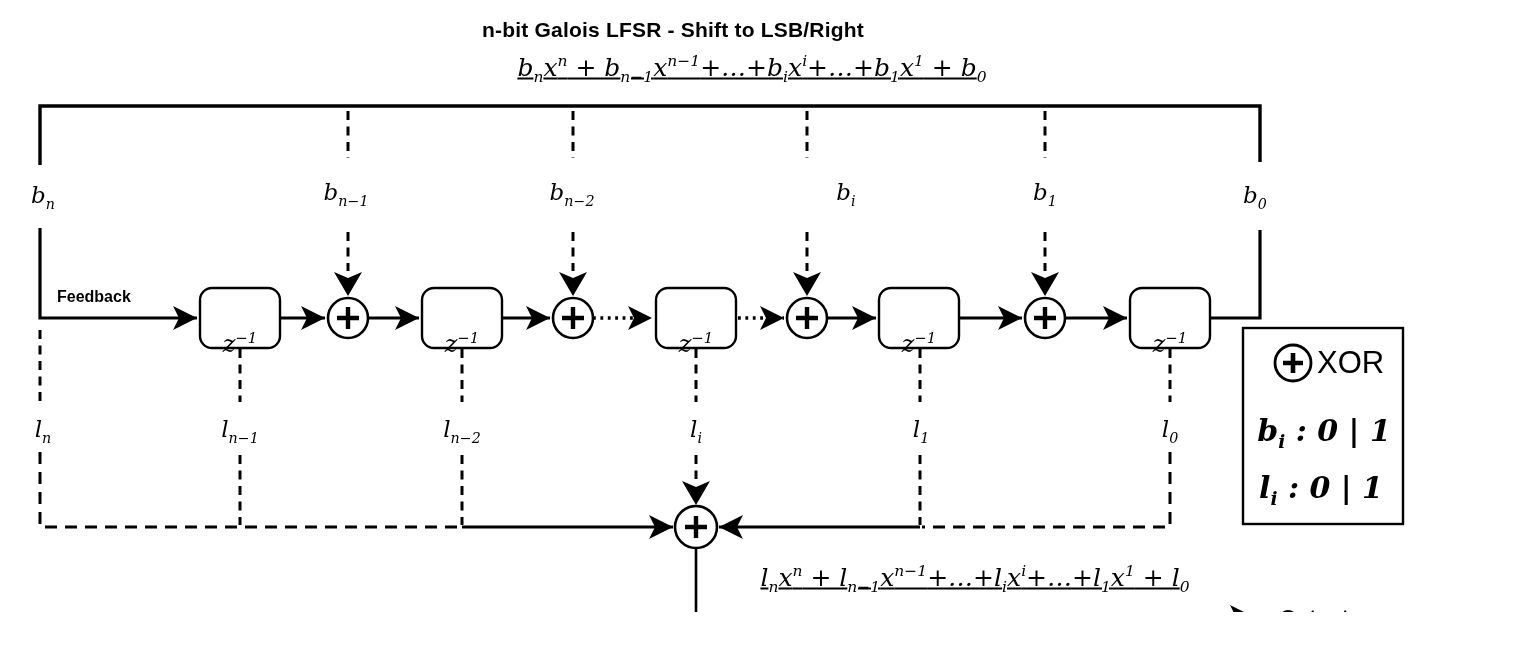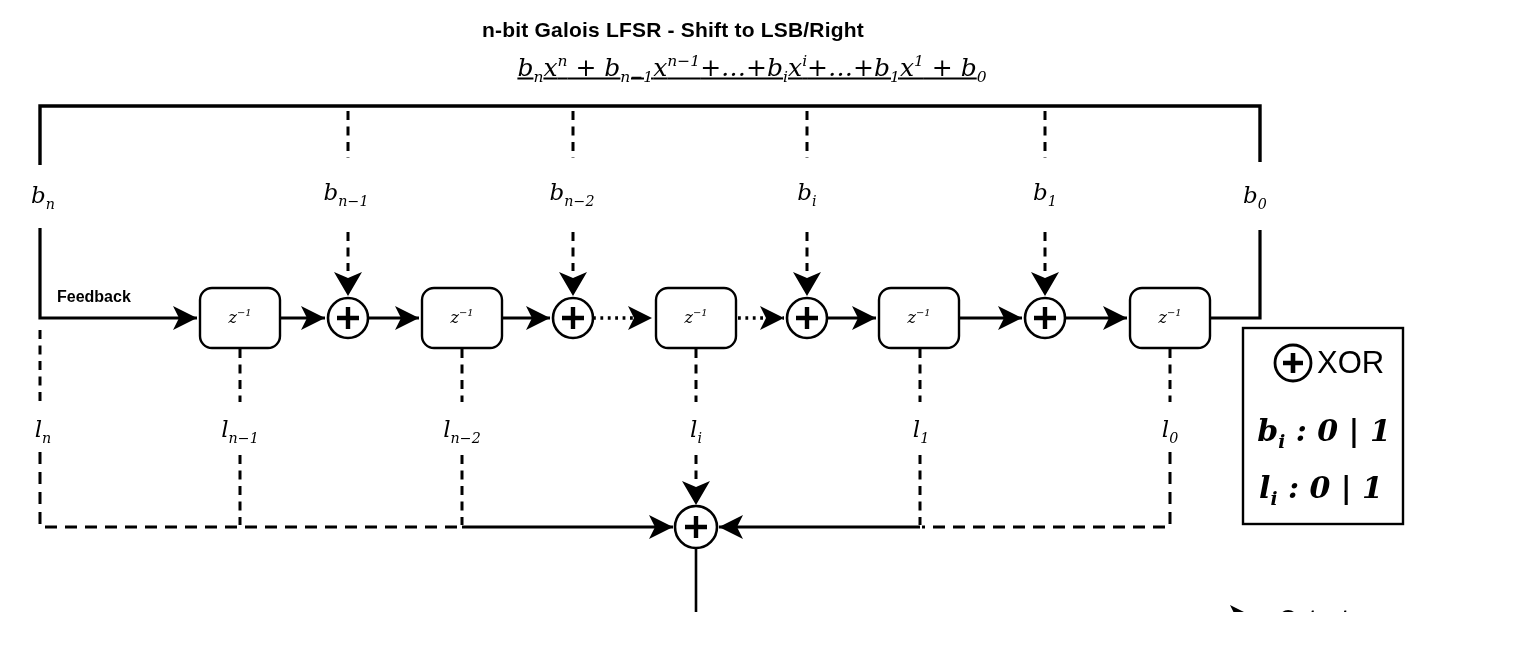--- a/index.html
+++ b/index.html
@@ -4,21 +4,21 @@
 <style>
   html,body{margin:0;padding:0;background:#ffffff;}
   #stage{position:relative;width:1516px;height:612px;background:#ffffff;overflow:hidden;
          font-family:"DejaVu Serif", serif;color:#000;}
   #diagram-svg{position:absolute;left:0;top:0;}
   .lbl{position:absolute;transform:translate(-50%,-50%);white-space:nowrap;
        font-family:"DejaVu Serif", serif;font-style:italic;font-size:23px;color:#000;}
   .lbl sub{font-size:0.62em;line-height:0;font-style:italic;}
   .lbl sup{font-size:0.62em;line-height:0;font-style:italic;}
   .formula{font-size:25px;text-decoration:underline;}
-  .reg-label{font-size:16px;}
+  .reg-label{font-size:24px;margin-top:27px;}
   .sans{font-family:"Liberation Sans", sans-serif;font-style:normal;}
   .title{font-weight:bold;font-size:21px;letter-spacing:0.2px;}
   .io-label{font-weight:bold;font-size:16px;transform:translate(0,-50%);}
   .legend-math{font-size:30px;font-weight:bold;}
   .legend-xor{font-size:31px;transform:translate(0,-50%);}
 </style>
 </head>
 <body>
 
 <div id="stage">
@@ -127,38 +127,39 @@
     </g>
   </svg>
 
   <div class="lbl sans title" style="left:673px;top:30px">n-bit Galois LFSR - Shift to LSB/Right</div>
 
   <div class="lbl formula" style="left:752px;top:67px">b<sub>n</sub>x<sup>n</sup> + b<sub>n−1</sub>x<sup>n−1</sup>+…+b<sub>i</sub>x<sup>i</sup>+…+b<sub>1</sub>x<sup>1</sup> + b<sub>0</sub></div>
 
   <div class="lbl" style="left:43px;top:195px">b<sub>n</sub></div>
   <div class="lbl" style="left:346px;top:192px">b<sub>n−1</sub></div>
   <div class="lbl" style="left:572px;top:192px">b<sub>n−2</sub></div>
-  <div class="lbl" style="left:807px;top:192px">b<sub>i</sub></div>
+  <div class="lbl" style="left:846px;top:192px">b<sub>i</sub></div>
   <div class="lbl" style="left:1045px;top:192px">b<sub>1</sub></div>
   <div class="lbl" style="left:1255px;top:195px">b<sub>0</sub></div>
 
   <div class="lbl sans io-label" style="left:57px;top:297px">Feedback</div>
 
   <div class="lbl reg-label" style="left:240px;top:317px">z<sup>−1</sup></div>
   <div class="lbl reg-label" style="left:462px;top:317px">z<sup>−1</sup></div>
   <div class="lbl reg-label" style="left:696px;top:317px">z<sup>−1</sup></div>
   <div class="lbl reg-label" style="left:919px;top:317px">z<sup>−1</sup></div>
   <div class="lbl reg-label" style="left:1170px;top:317px">z<sup>−1</sup></div>
 
   <div class="lbl" style="left:43px;top:429px">l<sub>n</sub></div>
   <div class="lbl" style="left:240px;top:429px">l<sub>n−1</sub></div>
   <div class="lbl" style="left:462px;top:429px">l<sub>n−2</sub></div>
   <div class="lbl" style="left:696px;top:429px">l<sub>i</sub></div>
   <div class="lbl" style="left:921px;top:429px">l<sub>1</sub></div>
   <div class="lbl" style="left:1170px;top:429px">l<sub>0</sub></div>
 
+  <div class="lbl formula" style="left:975px;top:577px">l<sub>n</sub>x<sup>n</sup> + l<sub>n−1</sub>x<sup>n−1</sup>+…+l<sub>i</sub>x<sup>i</sup>+…+l<sub>1</sub>x<sup>1</sup> + l<sub>0</sub></div>
   <div class="lbl sans io-label" style="left:1280px;top:617px;font-size:21px">Output</div>
 
   <div class="lbl sans legend-xor" style="left:1317px;top:363px">XOR</div>
   <div class="lbl legend-math" style="left:1324px;top:430px">b<sub>i</sub> : 0 | 1</div>
   <div class="lbl legend-math" style="left:1321px;top:487px">l<sub>i</sub> : 0 | 1</div>
 
 </div>
 
 </body></html>

